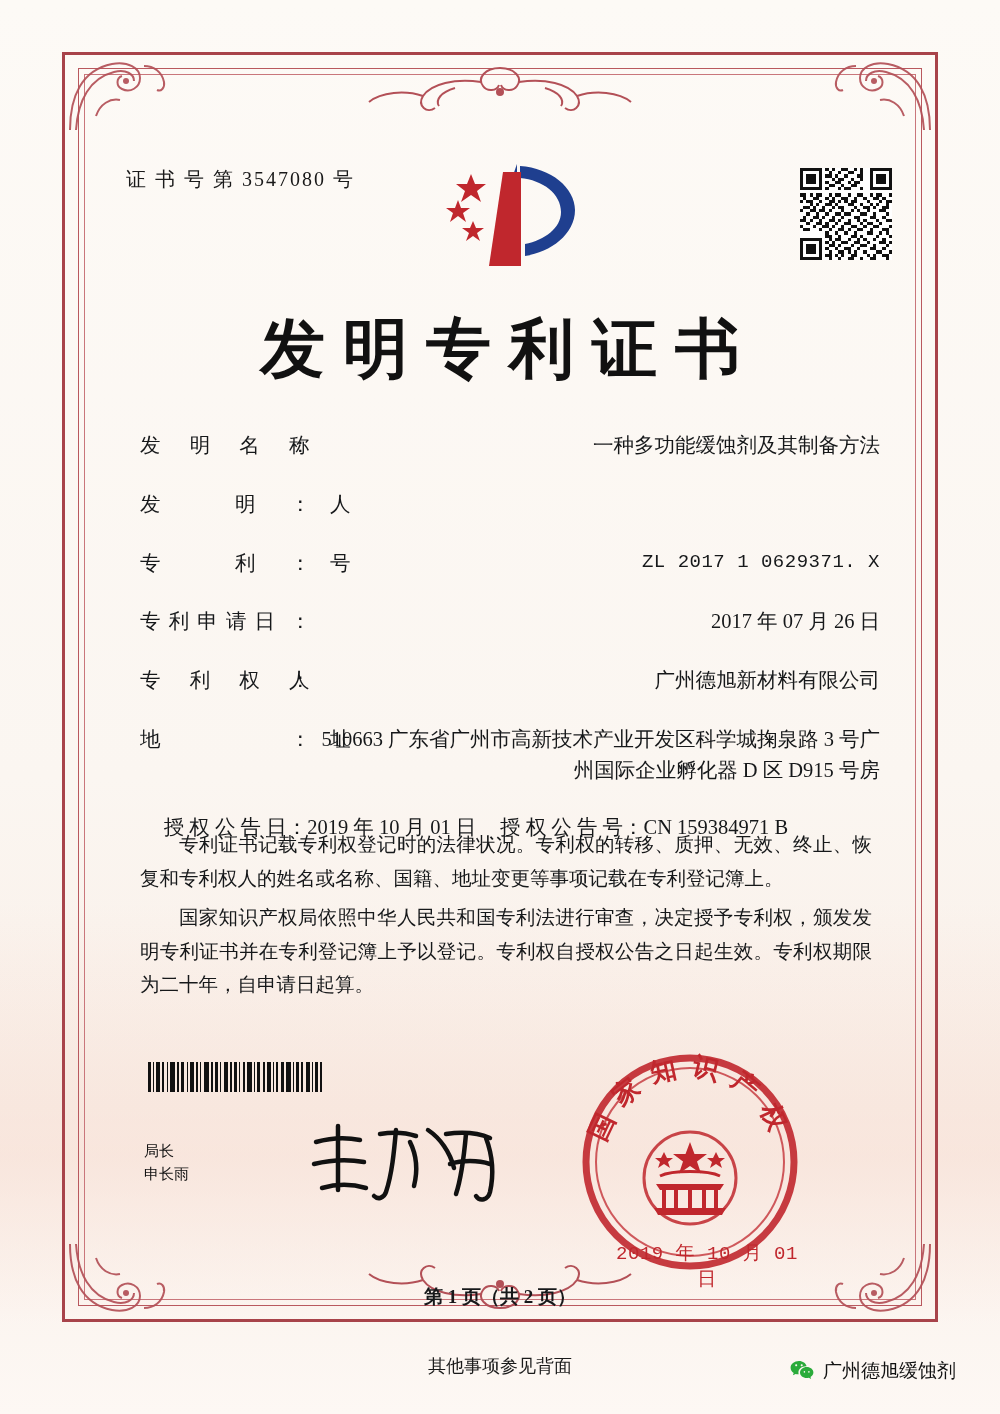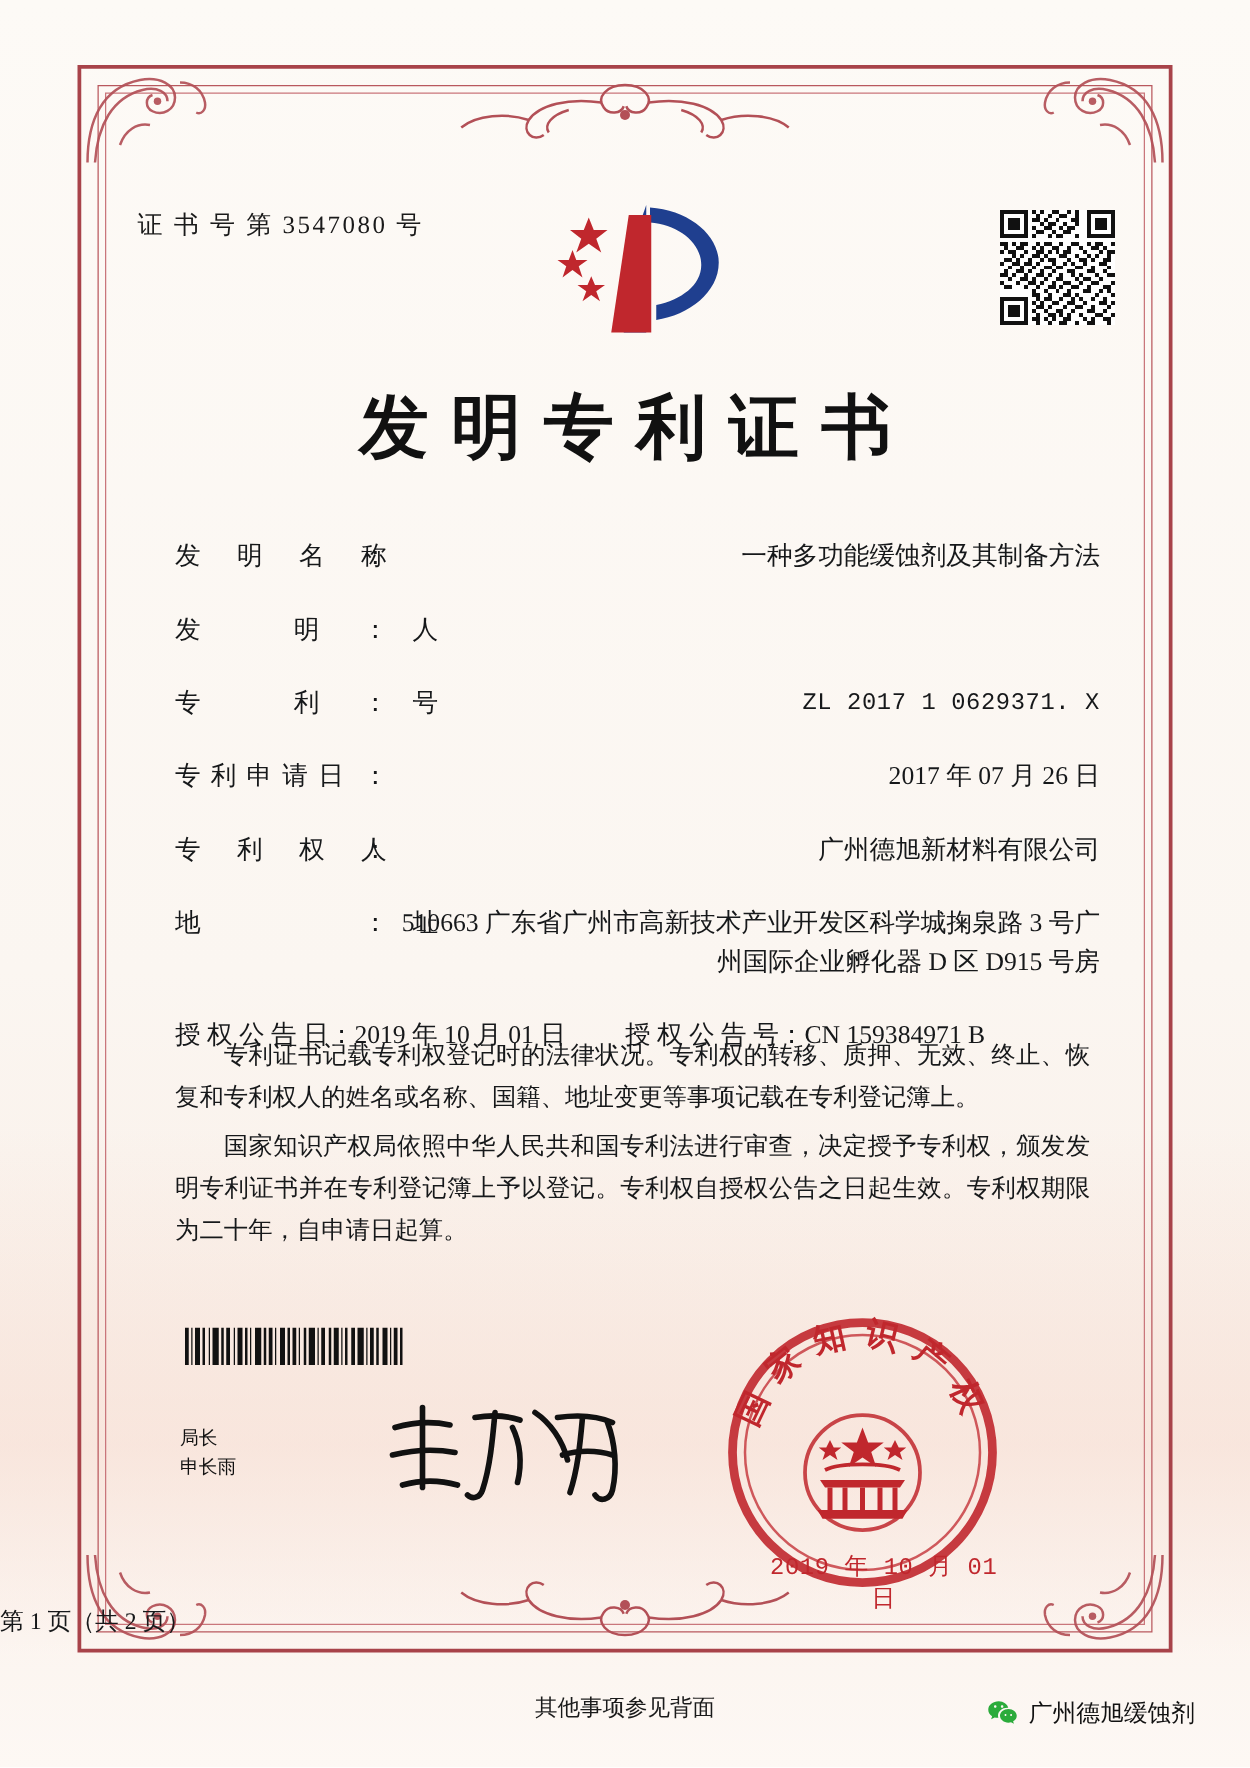--- a/index.html
+++ b/index.html
@@ -68,21 +68,21 @@
     transform: translateX(-50%) scaleY(-1);
     width: 330px;
     height: 58px;
     color: #b35057;
   }
   .bottom-ornament svg { width: 100%; height: 100%; display: block; }
 
   
   .cert-no {
     position: absolute;
-    left: 110px;
+    left: 126px;
     top: 166px;
     font-size: 20px;
     letter-spacing: 2px;
     color: #1a1a1a;
   }
 
   
   .emblem {
     position: absolute;
     left: 425px;
@@ -101,21 +101,21 @@
     height: 92px;
   }
   .qr svg { width: 100%; height: 100%; display: block; }
 
   
   .main-title {
     position: absolute;
     left: 0; right: 0;
     top: 305px;
     text-align: center;
-    font-size: 56px;
+    font-size: 65px;
     font-weight: bold;
     letter-spacing: 18px;
     text-indent: 18px;
     color: #111;
     font-family: "DejaVu Serif", "Liberation Serif", serif;
   }
 
   
   .fields {
     position: absolute;
@@ -152,21 +152,21 @@
     font-family: "Liberation Mono", "DejaVu Sans Mono", monospace;
     font-size: 19px;
     letter-spacing: .5px;
   }
   .row-pair {
     display: flex;
     align-items: baseline;
     margin-bottom: 26px;
     font-size: 20.5px;
   }
-  .pair-left { width: 360px; flex: 0 0 360px; }
+  .pair-left { width: 360px; flex: 0 0 360px; text-align: center; }
   .pair-right { flex: 1; }
 
   
   .paragraphs {
     position: absolute;
     left: 140px;
     right: 128px;
     top: 828px;
     font-size: 19.5px;
     line-height: 1.72;
@@ -233,22 +233,24 @@
     font-size: 19px;
     letter-spacing: .5px;
     font-family: "Liberation Mono", "DejaVu Sans Mono", monospace;
   }
 
   
   .page-no {
     position: absolute;
     left: 0; right: 0;
     bottom: 104px;
+    text-align: center;
     font-size: 19px;
     color: #16181a;
+    font-weight: bold;
   }
 
   
   .footer-note {
     position: absolute;
     left: 0; right: 0;
     bottom: 36px;
     text-align: center;
     font-size: 18px;
     color: #1a1a1a;

